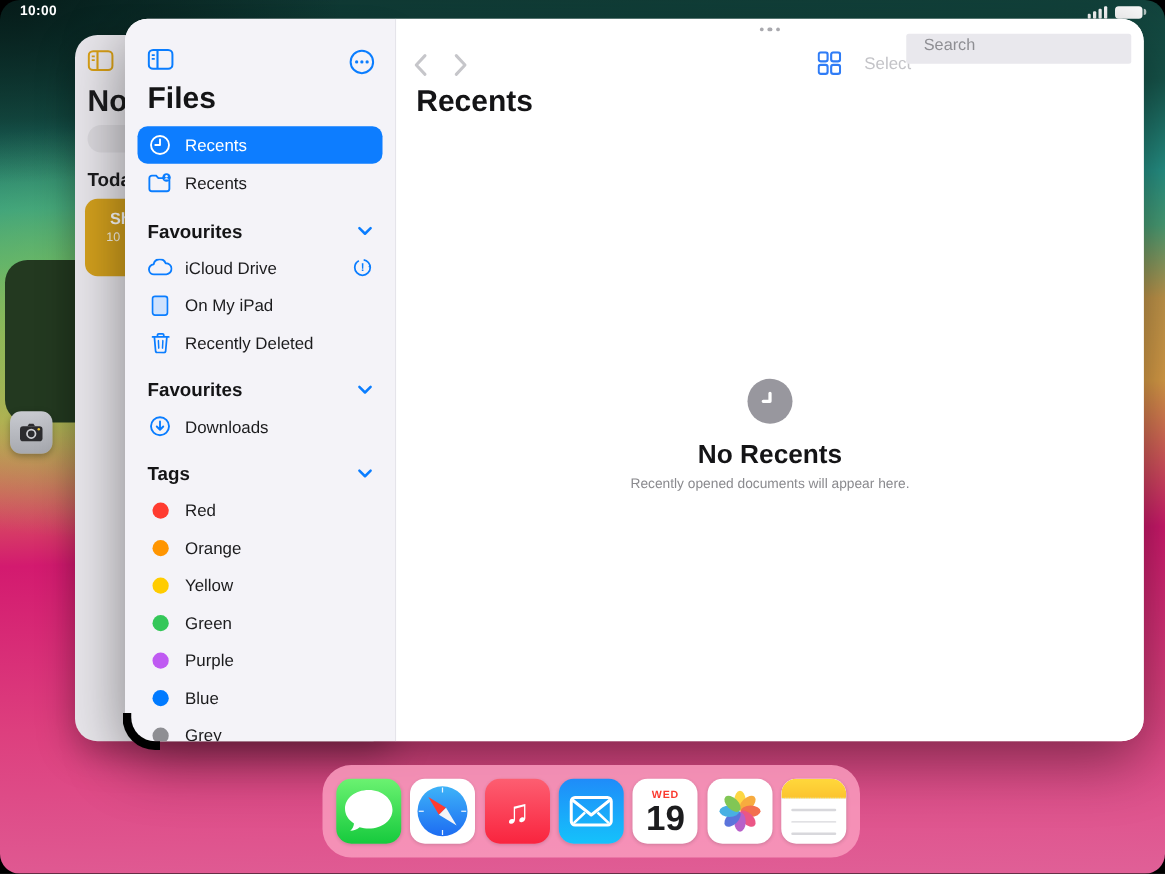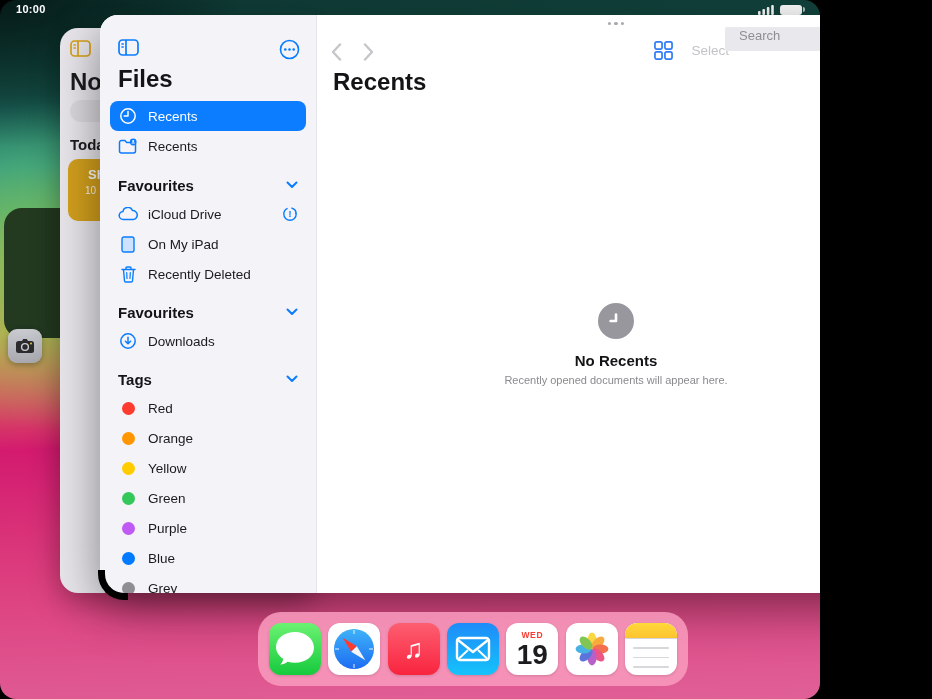--- a/index.html
+++ b/index.html
@@ -1,17 +1,17 @@
 <!DOCTYPE html>
 <html><head>
 <meta charset="utf-8">
 <style>
   html,body{margin:0;padding:0;background:#000;}
   body{font-family:"Liberation Sans","DejaVu Sans",sans-serif;-webkit-font-smoothing:antialiased;}
-  .screen{position:relative;width:820px;height:699px;border-radius:16px;overflow:hidden;
+  .screen{position:relative;width:932px;height:699px;border-radius:16px;overflow:hidden;
     background:
       radial-gradient(42% 30% at 0% 0%, rgba(4,22,20,.85) 0%, rgba(4,22,20,0) 70%),
       radial-gradient(50% 38% at 8% 38%, rgba(122,195,92,.95) 0%, rgba(122,195,92,0) 62%),
       linear-gradient(178deg,#0f3934 0%,#17564c 13%,#27968a 23%,#4ba379 29%,#c89b4d 37%,#e0a249 46%,#d31a6f 62%,#dd3f7e 80%,#e06097 100%);
   }
   .abs{position:absolute;}
   
   .time{left:16px;top:3px;color:#fff;font-size:11px;font-weight:700;letter-spacing:.3px;}
   .status-right{right:18px;top:4px;display:flex;align-items:center;gap:5px;}
   .battery{width:22px;height:10px;background:#fff;border-radius:3px;position:relative;}
@@ -48,21 +48,21 @@
   .nav-back{position:absolute;left:14px;top:28px;}
   .nav-fwd{position:absolute;left:46px;top:28px;}
   .grid-btn{position:absolute;right:242px;top:26px;}
   .select-btn{position:absolute;right:186px;top:28px;font-size:13.5px;color:#c3c3c7;}
   .search{position:absolute;right:10px;top:12px;width:166px;height:24px;border-radius:2px;background:#e9e8ed;display:flex;align-items:flex-start;padding:0 7px;gap:5px;}
   .search input{flex:1;border:none;background:transparent;outline:none;font-size:13px;color:#333;font-family:inherit;}
   .search input::placeholder{color:#8e8e93;}
   .main-title{position:absolute;left:16px;top:53px;font-size:24px;font-weight:800;color:#141416;}
   .empty{position:absolute;left:50%;top:288px;transform:translateX(-50%);text-align:center;width:320px;}
   .empty .clock{width:36px;height:36px;border-radius:50%;background:#98979e;margin:0 auto;display:flex;align-items:center;justify-content:center;}
-  .empty .t{margin-top:13px;font-size:15px;font-weight:800;color:#141416;}
+  .empty .t{margin-top:13px;font-size:21px;font-weight:800;color:#141416;}
   .empty .m{margin-top:5px;font-size:11px;color:#8a8a8e;}
   
   .corner-arc{left:98px;top:570px;width:23px;height:23px;border-left:7px solid #000;border-bottom:7px solid #000;border-bottom-left-radius:26px;}
   
   .dock{left:258px;top:612px;width:430px;height:74px;border-radius:23px;background:rgba(248,152,188,.88);display:flex;align-items:center;justify-content:space-between;padding:0 11px;box-sizing:border-box;}
   .app{width:52px;height:52px;border-radius:12px;overflow:hidden;position:relative;flex:none;box-shadow:0 1px 3px rgba(0,0,0,.15);}
   .app.msg{background:linear-gradient(180deg,#6bf271,#16ca3d);}
   .app.sfr{background:#fff;}
   .app.mus{background:linear-gradient(180deg,#fd5e71,#f9243e);display:flex;align-items:center;justify-content:center;color:#fff;font-size:27px;}
   .app.mail{background:linear-gradient(180deg,#1f8cf9,#15c2fb);}

